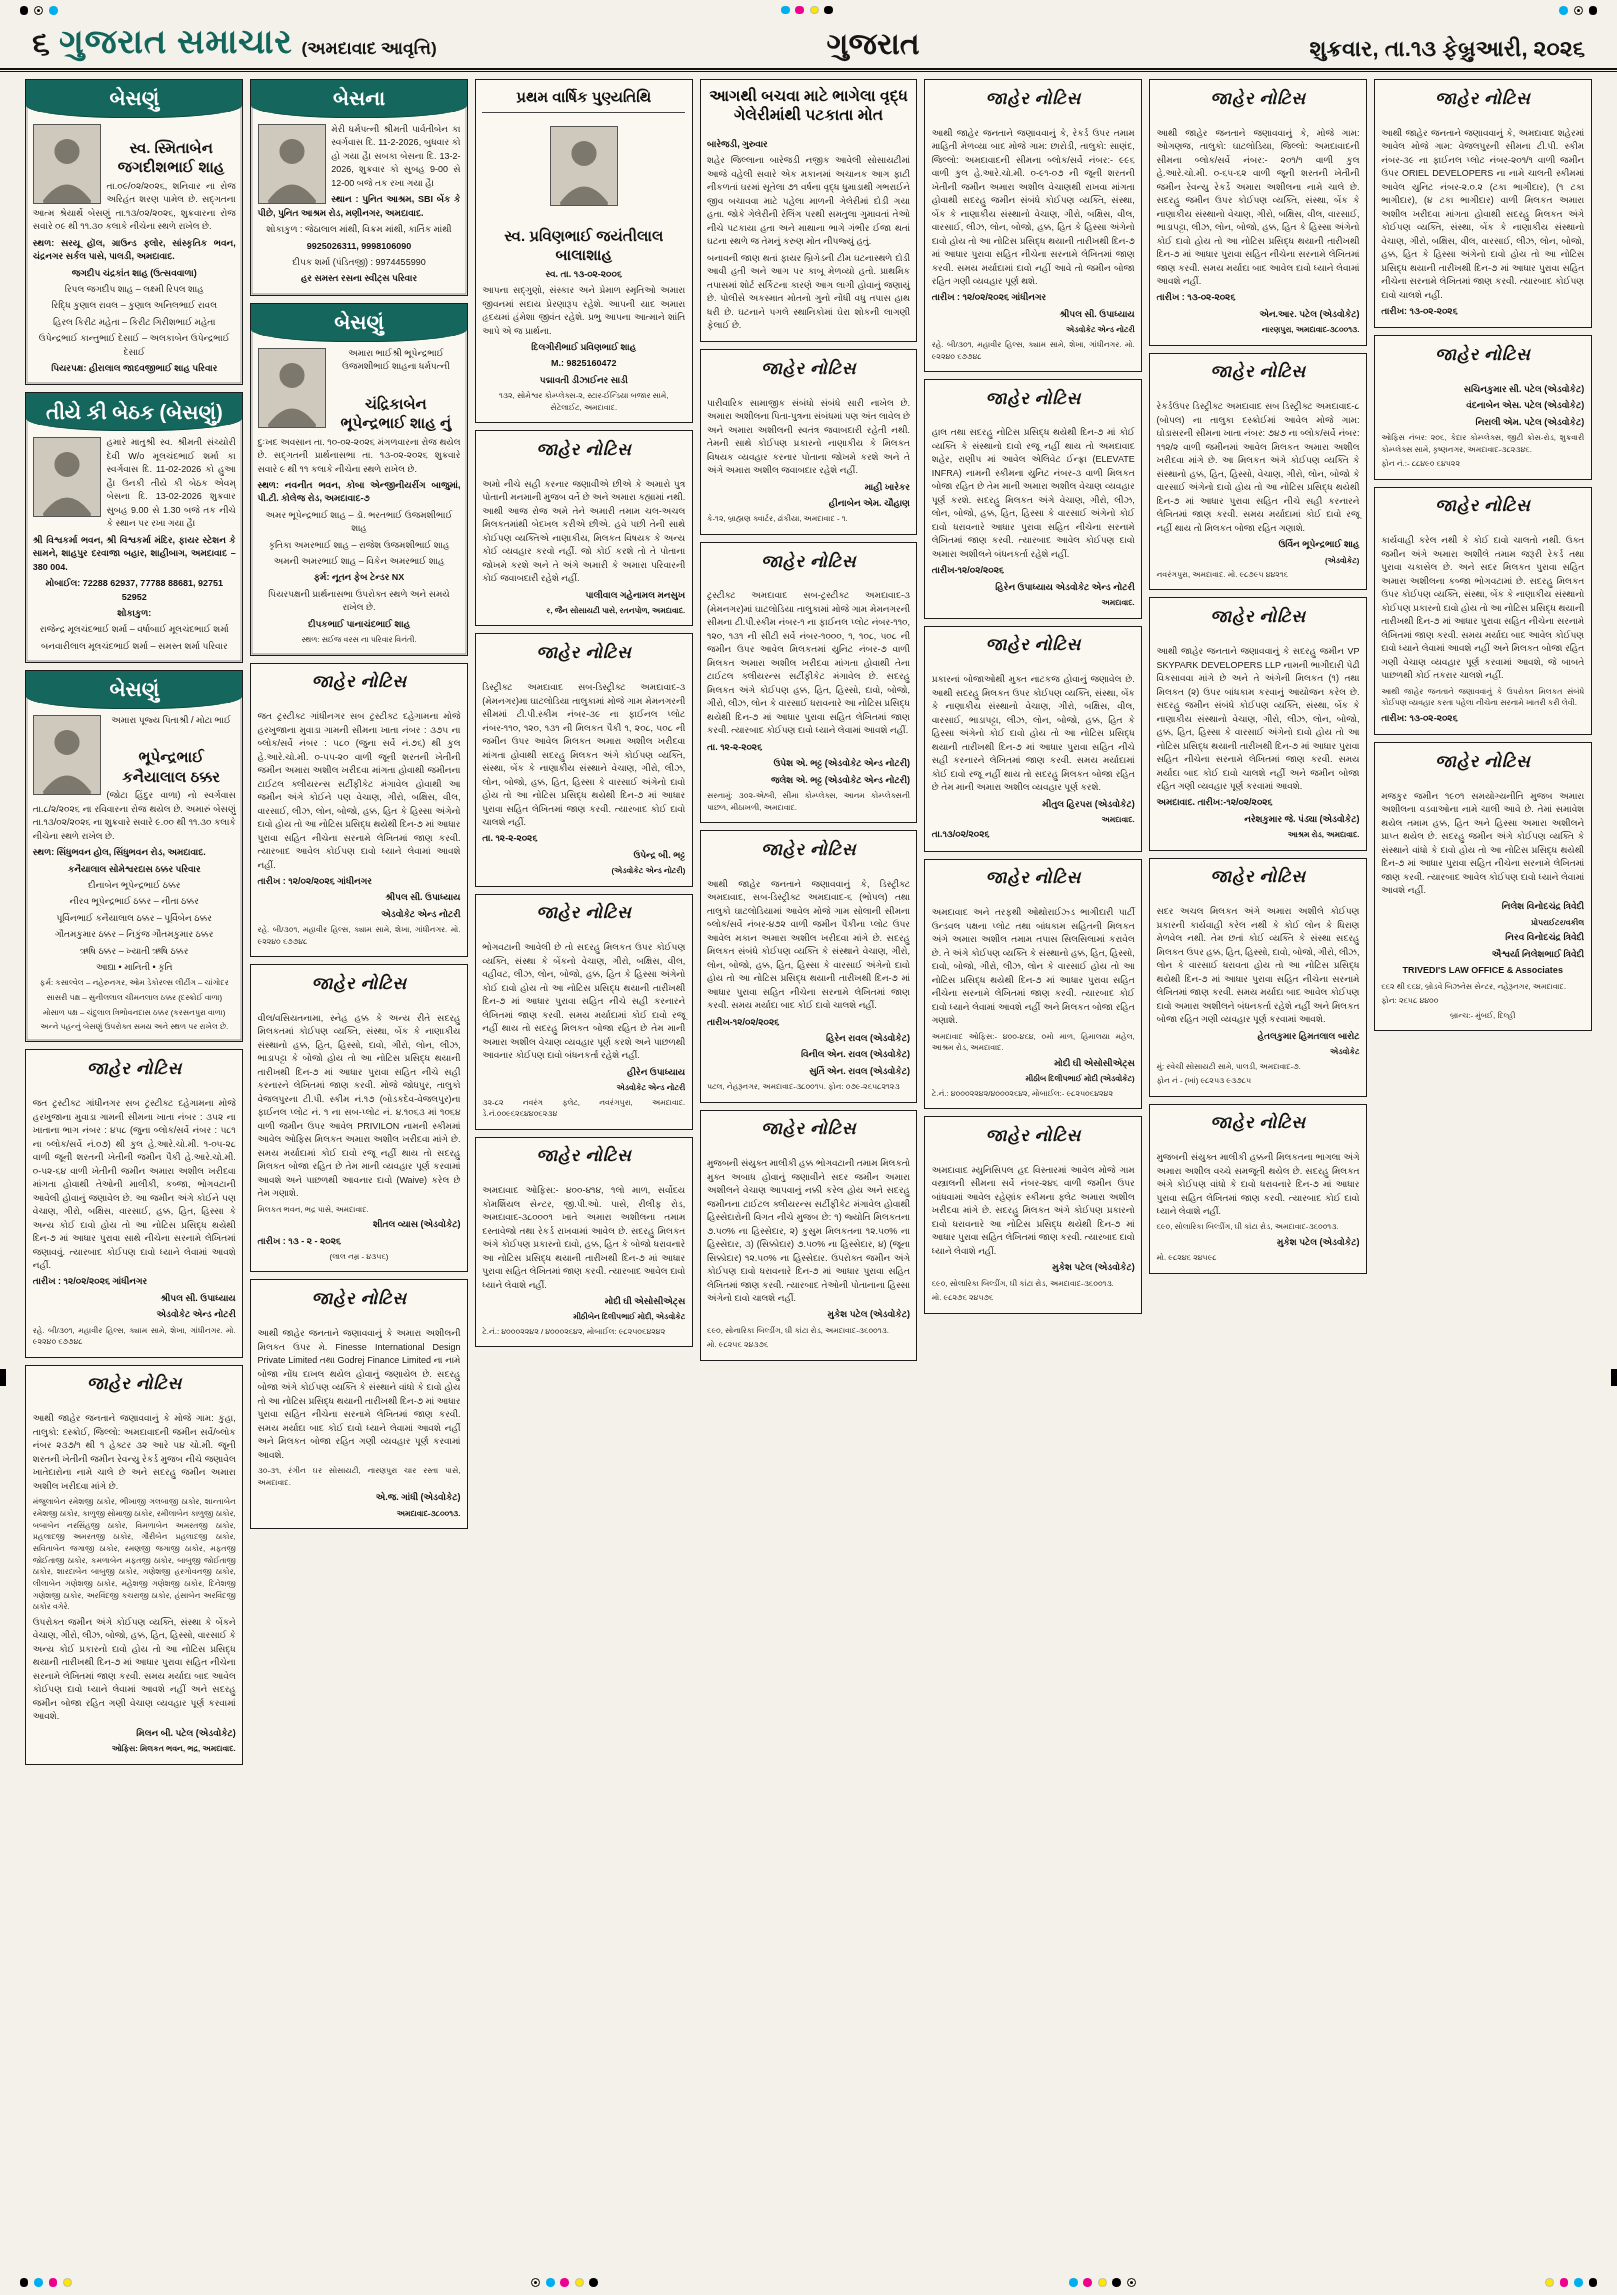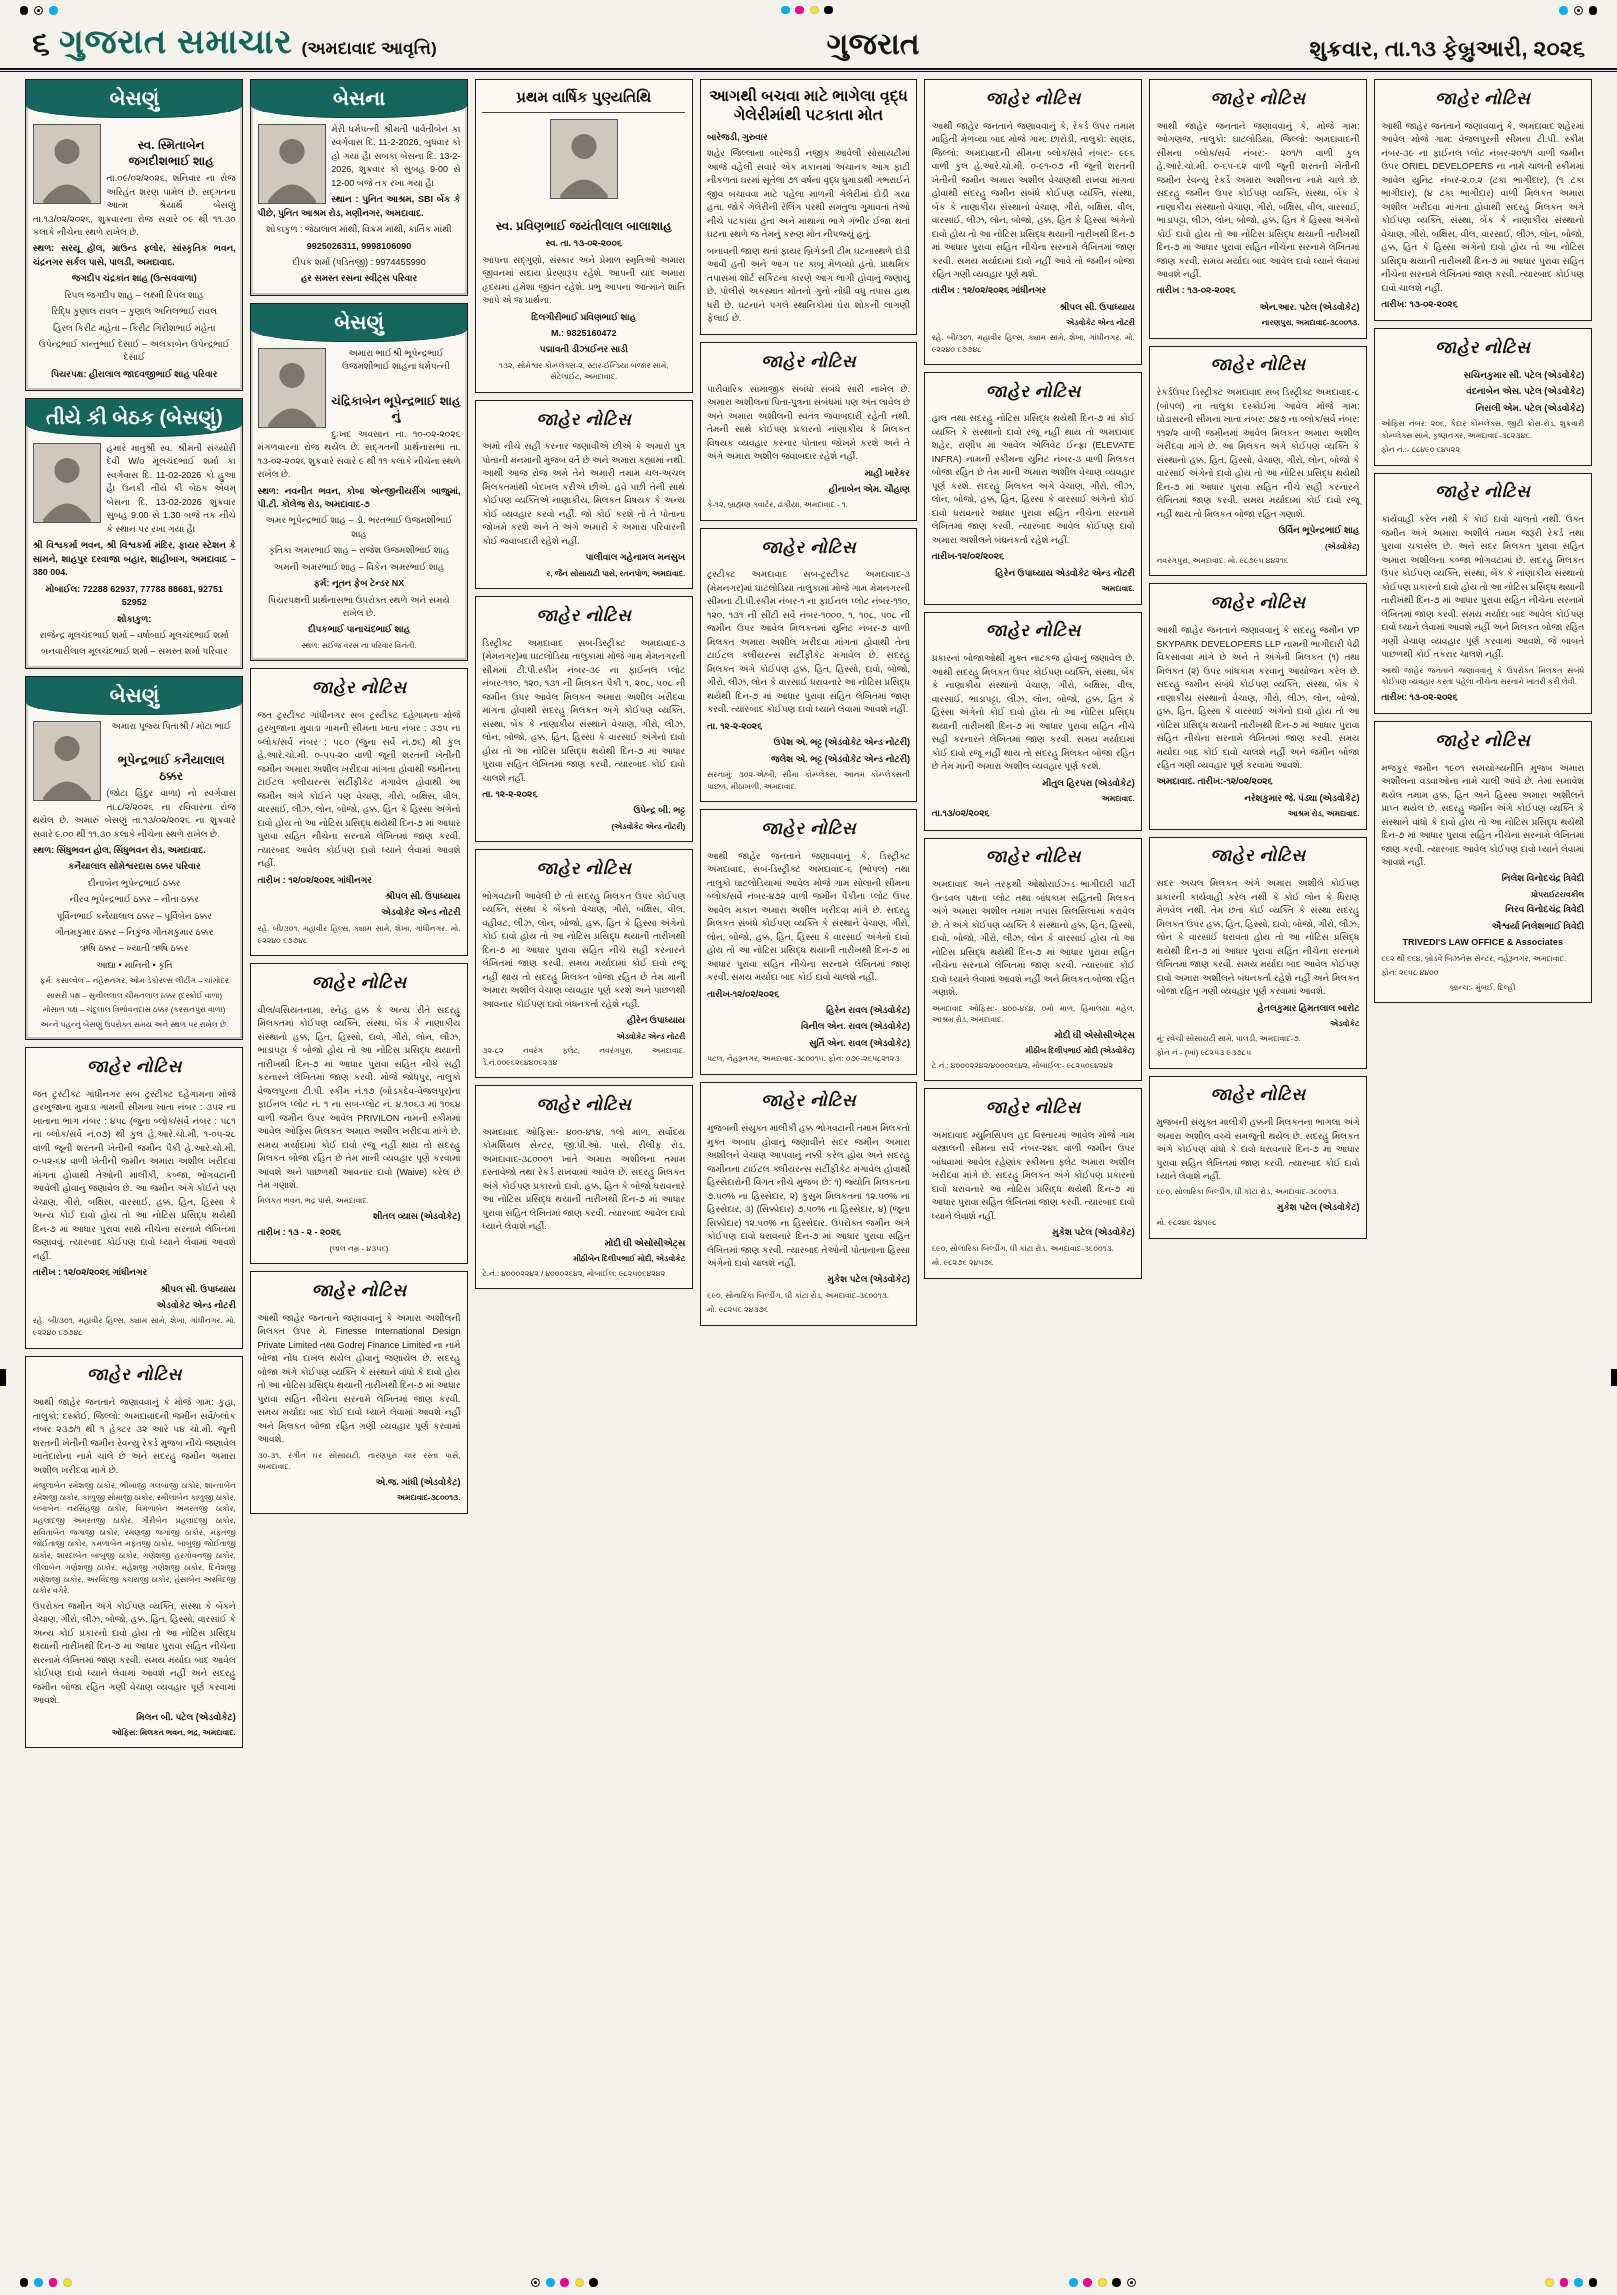--- a/index.html
+++ b/index.html
@@ -28,21 +28,21 @@
   .columns{
     display:grid; grid-template-columns:repeat(7,1fr); gap:7px;
     padding:9.2px 25.4px 0; height:2195px; overflow:hidden; align-items:start;
   }
   .col{display:flex; flex-direction:column; gap:7px; min-width:0;}
   .block{
     border:1.2px solid #1c1c1c; background:#faf8f1; padding:5.8px 6.4px;
     font-size:9px; line-height:1.5; text-align:justify; overflow:hidden;
   }
   .block.obituary{box-shadow:inset 0 0 0 0.6px #faf8f1, inset 0 0 0 1.4px #8b8b8b;}
-  .bh{margin-bottom:6px;}
+  .bh{margin-bottom:13px;}
   .bh.ribbon{
     background:var(--ribbon); color:#fff; text-align:center; font-weight:bold;
     font-size:20px; padding:3.5px 2.3px; margin:-5.8px -6.4px 5px;
     border-bottom:1.7px solid #0c463f;
     border-radius:0 0 45% 45% / 0 0 12.7px 12.7px;
   }
   .bh.plain{
     text-align:center; font-weight:bold; font-size:17px; letter-spacing:0.6px;
     padding-bottom:2.3px;
     font-style:italic;
@@ -57,21 +57,21 @@
   .photo{
     width:68px; height:80px; border:0.9px solid #555; background:#cfcabf;
     overflow:hidden; flex:none;
   }
   .photo.left{float:left; margin:1.2px 5.8px 2.3px 0;}
   .photo.center{margin:1.2px auto 4.6px; float:none; display:block;}
   .photo svg{width:100%; height:100%; display:block;}
   .para{margin-bottom:2.9px;}
   .para.bold{font-weight:bold;}
   .para.center{text-align:center;}
-  .para.name{font-weight:bold; text-align:center; font-size:12px; line-height:1.3;margin-top:20px;}
+  .para.name{font-weight:bold; text-align:center; font-size:15px; line-height:1.3;margin-top:20px;}
   .para.sig{text-align:right; font-weight:bold;}
   .para.small{font-size:7.8px;}
   .para.dateline{font-weight:bold;}
   
   .marks{position:absolute; display:flex; gap:5.8px; align-items:center;}
   .dot{width:8.7px; height:8.7px; border-radius:50%; display:inline-block;}
   .dot.c{background:var(--c);} .dot.m{background:var(--m);}
   .dot.y{background:var(--y); border:0.6px solid #bbb;} .dot.k{background:var(--k);}
   .reg-circle{width:9.2px; height:9.2px; border:1.2px solid #000; border-radius:50%; position:relative;}
   .reg-circle:after{content:""; position:absolute; left:50%; top:50%; width:3.5px; height:3.5px; margin:-1.7px 0 0 -1.7px; background:#000; border-radius:50%;}

